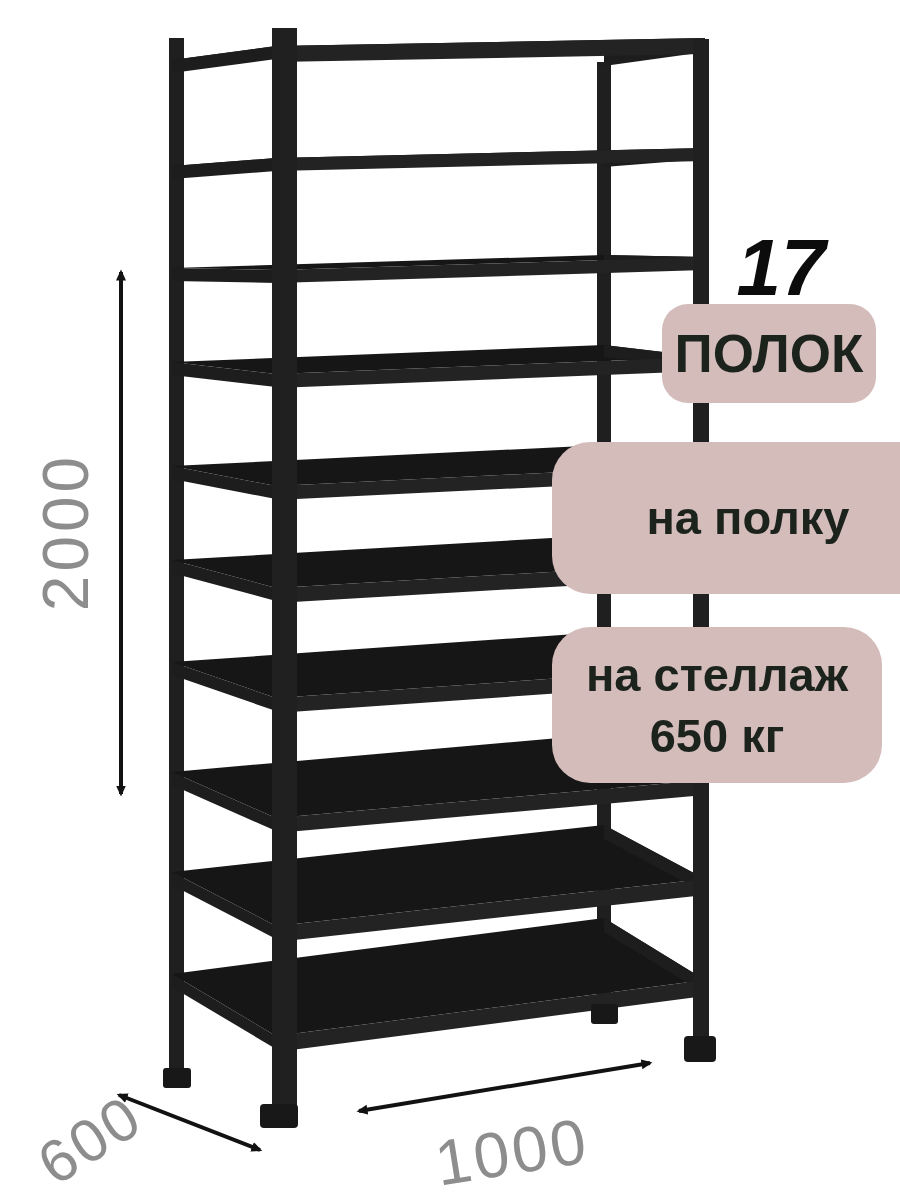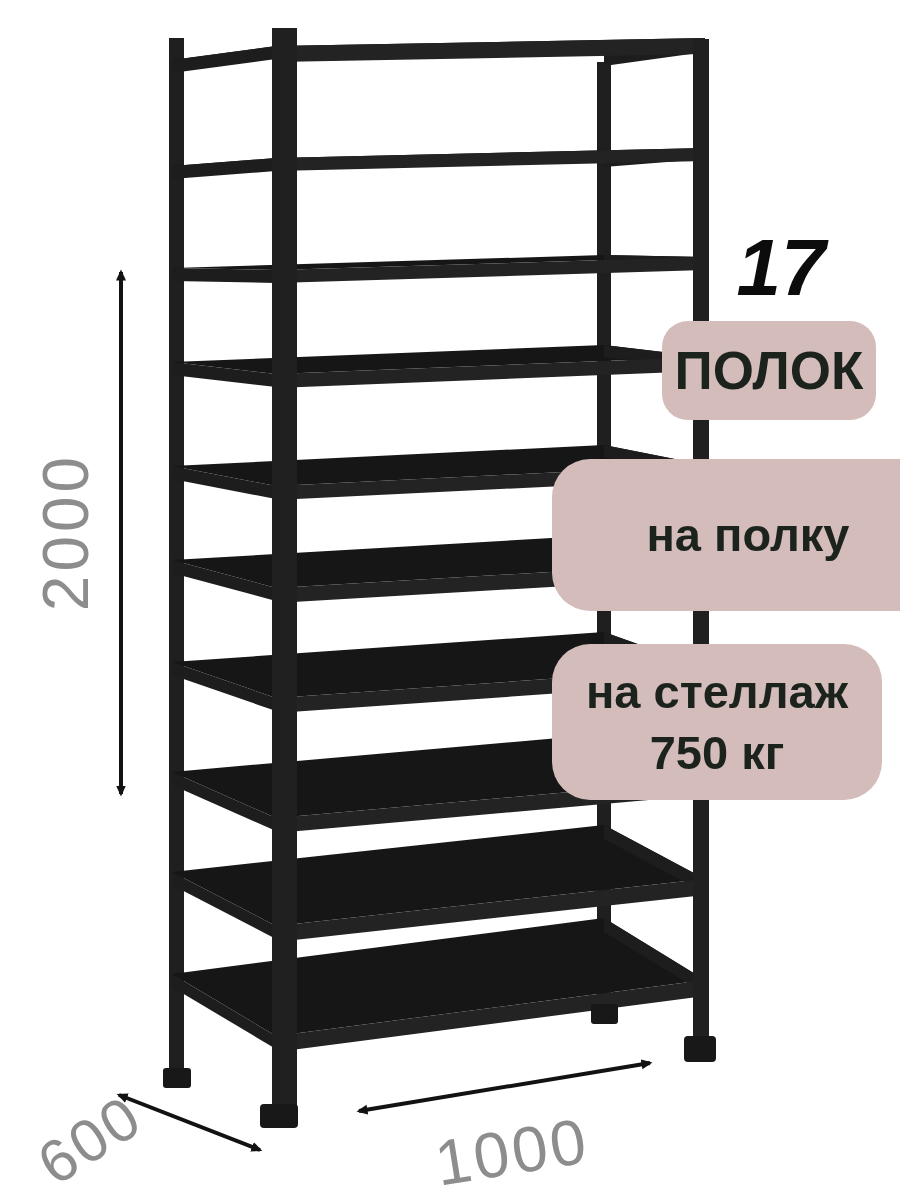--- a/index.html
+++ b/index.html
@@ -40,21 +40,20 @@
   }
 
   
   .badge{
     position:absolute;
     background:var(--badge-bg,#d3bcba);
     color:var(--badge-text,#1c231d);
     font-weight:bold;text-align:left;
     display:flex;flex-direction:column;align-items:center;justify-content:center;
     white-space:nowrap;
-    margin-top:17px;
   }
   .badge-count{
     left:662px;top:304px;width:214px;height:99px;
     border-radius:26px;font-size:53px;
   }
   .badge-shelf{
     left:552px;top:442px;width:392px;height:152px;
     border-radius:38px;font-size:47px;line-height:1.3;
   }
   .badge-rack{
@@ -148,16 +147,16 @@
   <div class="badge badge-count">
     <span>ПОЛОК</span>
   </div>
 
   <div class="badge badge-shelf">
     <div>на полку</div>
   </div>
 
   <div class="badge badge-rack">
     <div>на стеллаж</div>
-    <div>750 кг</div>
+    <div>650 кг</div>
   </div>
 
 </div>
 
 </body></html>

